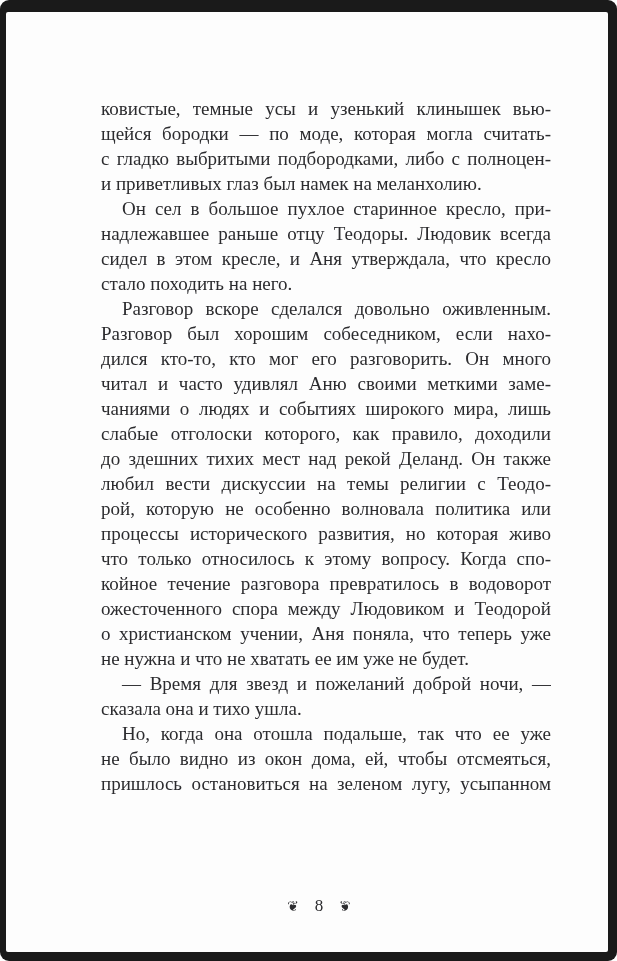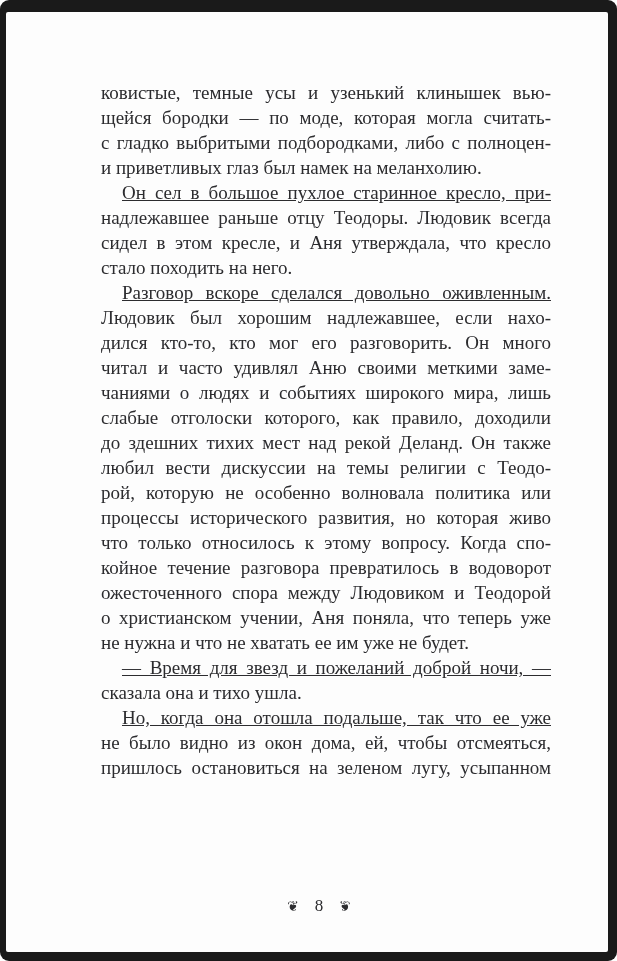--- a/index.html
+++ b/index.html
@@ -13,39 +13,39 @@
   }
   .page {
     position: absolute;
     left: 6px; top: 12px; right: 9px; bottom: 9px;
     background: #fdfdfd;
     border-radius: 2px;
   }
   .text-block {
     position: absolute;
     left: 95px;
-    top: 68px;
+    top: 84px;
     width: 450px;
     font-family: "Liberation Serif", "DejaVu Serif", serif;
     font-size: 19px;
     color: #2c2c2f;
   }
   .line {
     height: 25px;
     line-height: 25px;
     overflow: hidden;
     text-align: justify;
     text-align-last: justify;
     white-space: normal;
   }
   .line.no-just {
     text-align: left;
     text-align-last: left;
   }
-  .line.indent { text-indent: 21px; text-decoration: underline; }
+  .line.indent { text-indent: 21px; }
   .footer {
     position: absolute;
     left: 0;
     width: 100%;
     top: 885px;
     display: flex;
     justify-content: center;
     align-items: center;
     gap: 16px;
     transform: translateX(12px);
@@ -73,21 +73,21 @@
     <div class="text-block">
         <div class="line">ковистые, темные усы и узенький клинышек вью-</div>
         <div class="line">щейся бородки — по моде, которая могла считать-</div>
         <div class="line">с гладко выбритыми подбородками, либо с полноцен-</div>
         <div class="line no-just">и приветливых глаз был намек на меланхолию.</div>
         <div class="line indent">Он сел в большое пухлое старинное кресло, при-</div>
         <div class="line">надлежавшее раньше отцу Теодоры. Людовик всегда</div>
         <div class="line">сидел в этом кресле, и Аня утверждала, что кресло</div>
         <div class="line no-just">стало походить на него.</div>
         <div class="line indent">Разговор вскоре сделался довольно оживленным.</div>
-        <div class="line">Людовик был хорошим надлежавшее, если нахо-</div>
+        <div class="line">Разговор был хорошим собеседником, если нахо-</div>
         <div class="line">дился кто-то, кто мог его разговорить. Он много</div>
         <div class="line">читал и часто удивлял Аню своими меткими заме-</div>
         <div class="line">чаниями о людях и событиях широкого мира, лишь</div>
         <div class="line">слабые отголоски которого, как правило, доходили</div>
         <div class="line">до здешних тихих мест над рекой Деланд. Он также</div>
         <div class="line">любил вести дискуссии на темы религии с Теодо-</div>
         <div class="line">рой, которую не особенно волновала политика или</div>
         <div class="line">процессы исторического развития, но которая живо</div>
         <div class="line">что только относилось к этому вопросу. Когда спо-</div>
         <div class="line">койное течение разговора превратилось в водоворот</div>

